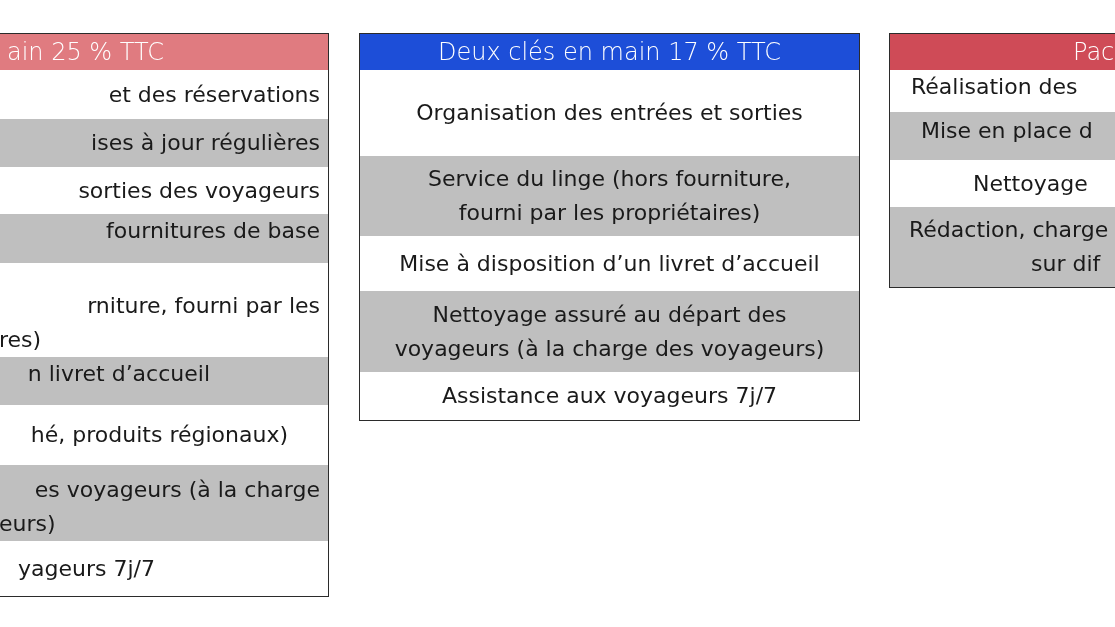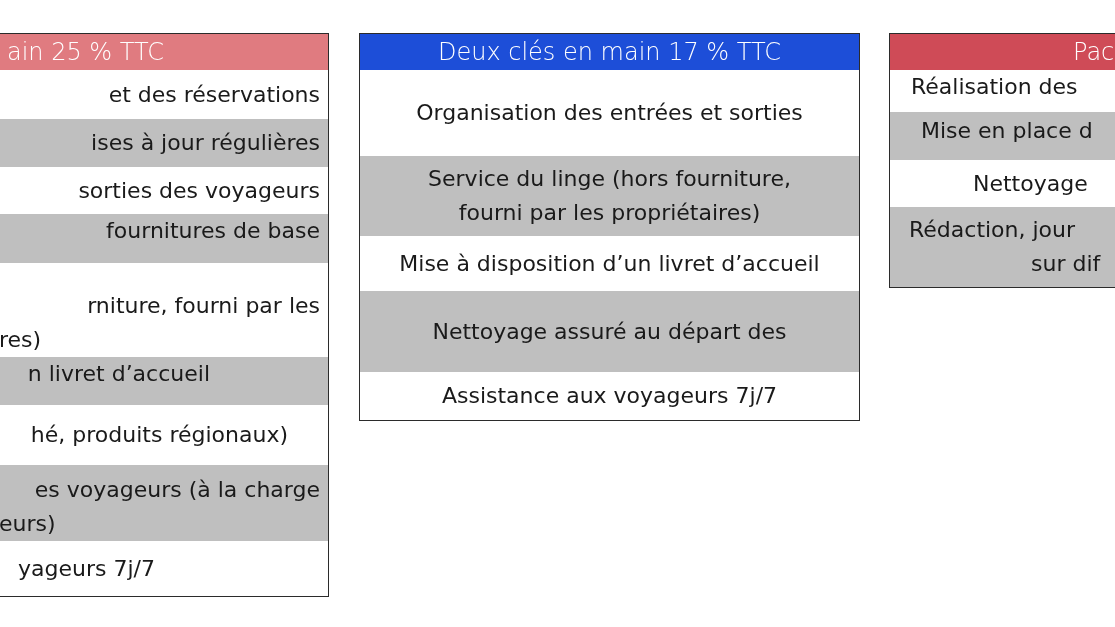--- a/index.html
+++ b/index.html
@@ -62,34 +62,35 @@
   </div>
   <div class="row gray" style="height:80px;flex-direction:column">
     <span>Service du linge (hors fourniture,</span>
     <span>fourni par les propriétaires)</span>
   </div>
   <div class="row white" style="height:55px">
       <span>Mise à disposition d’un livret d’accueil</span>
     </div>
   <div class="row gray" style="height:81px;flex-direction:column">
     <span>Nettoyage assuré au départ des</span>
+    <span>voyageurs (à la charge des voyageurs)</span>
   </div>
   <div class="row white" style="height:48px">
       <span>Assistance aux voyageurs 7j/7</span>
     </div>
 </div>
 
 <div class="tbl" id="t3">
   <div class="hdr" style="background:#cf4b57;text-align:left;padding-left:183px">Pac</div>
   <div class="row white" style="height:42px;padding-left:21px;align-items:flex-start">
       <span>Réalisation des</span>
     </div>
   <div class="row gray" style="height:48px;padding-left:31px;align-items:flex-start;padding-top:2px">
       <span>Mise en place d</span>
     </div>
   <div class="row white" style="height:47px;padding-left:83px">
       <span>Nettoyage</span>
     </div>
   <div class="row gray" style="height:80px;flex-direction:column;align-items:flex-start;justify-content:center;padding-left:19px">
-    <span>Rédaction, jour</span>
+    <span>Rédaction, charge</span>
     <span style="padding-left:122px">sur dif</span>
   </div>
 </div>
 
 </body></html>

